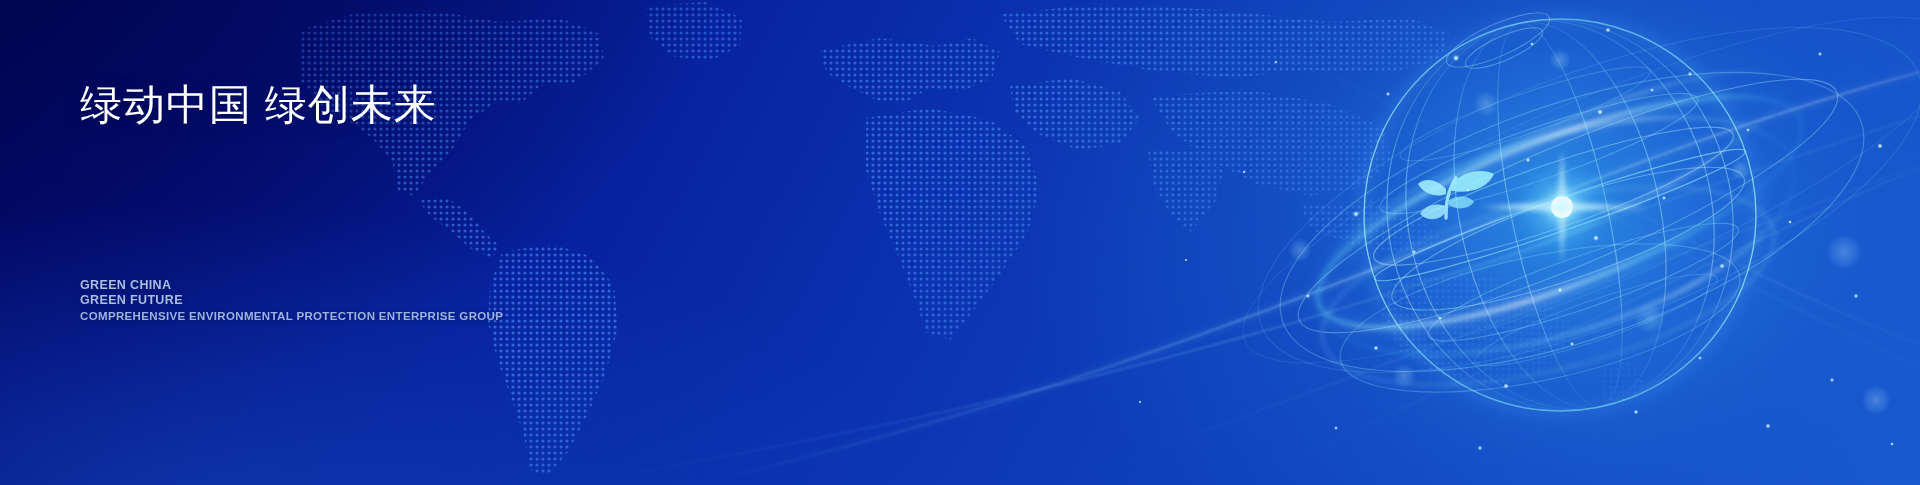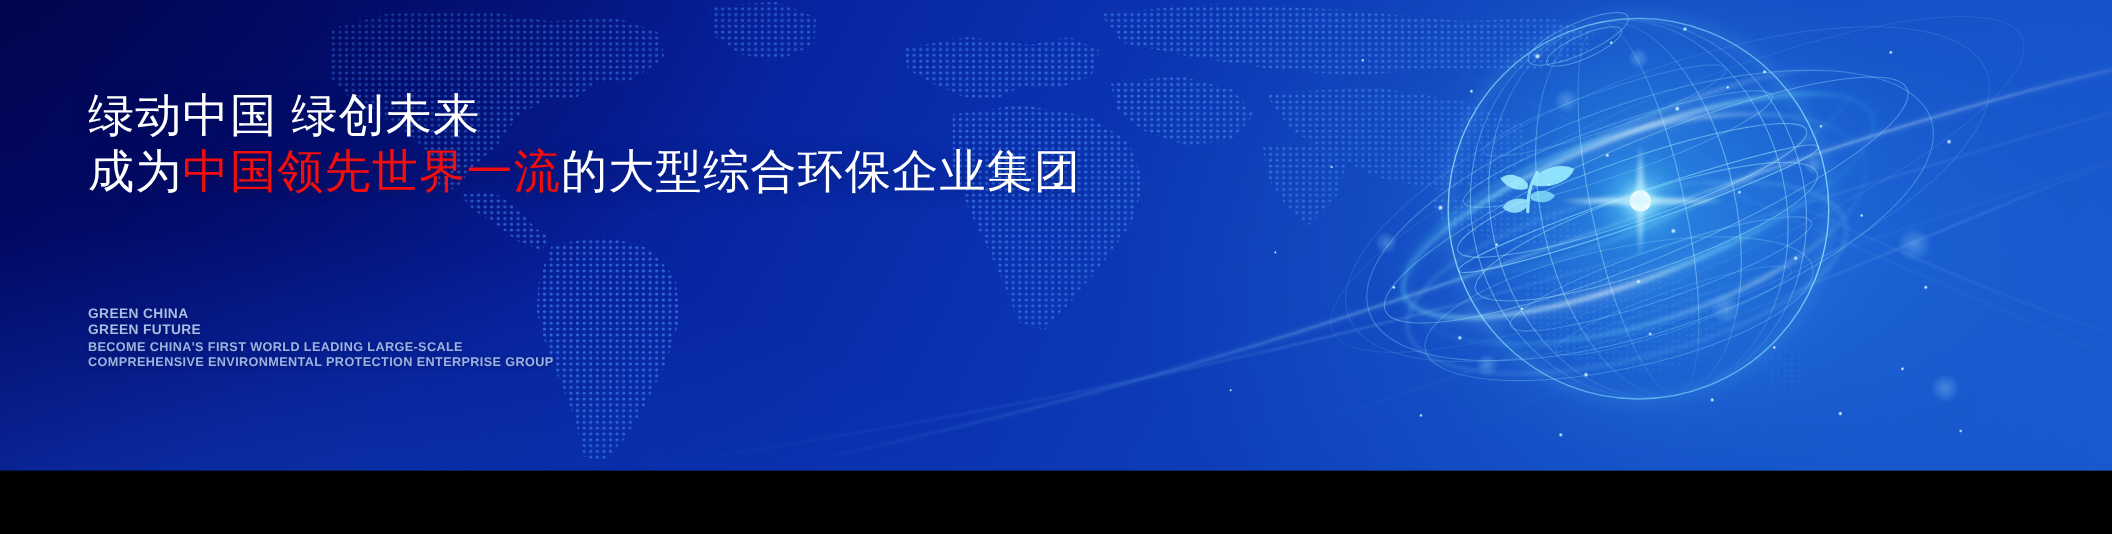--- a/index.html
+++ b/index.html
@@ -6,21 +6,21 @@
   html, body {
     margin: 0;
     padding: 0;
     background: #000;
   }
   * { box-sizing: border-box; }
 
   #banner {
     position: relative;
     width: 1920px;
-    height: 428px;
+    height: 485px;
     overflow: hidden;
     font-family: "Liberation Sans", "DejaVu Sans", sans-serif;
     
     background:
       radial-gradient(ellipse 900px 620px at 1560px 210px,
           rgba(40,130,230,0.55) 0%,
           rgba(25,100,205,0.32) 35%,
           rgba(10,60,170,0.10) 62%,
           rgba(0,0,0,0) 80%),
       linear-gradient(118deg,
@@ -419,28 +419,24 @@
         <circle cx="1740" cy="170" r="10"></circle>
           <circle cx="1300" cy="250" r="12"></circle>
       </g>
     </svg>
   </div>
 
   <div id="content">
 
     <div class="headline" id="headline-1">绿动中国  绿创未来</div>
 
-    <div class="headline" id="headline-2">
-      <span>成为</span><span class="hl-red">中国领先世界一流</span><span>的大型综合环保企业集团</span>
-    </div>
 
     <div class="subline" id="tagline-en">
       <span class="ln">GREEN CHINA</span>
       <span class="ln">GREEN FUTURE</span>
     </div>
 
     <div class="subline" id="desc-en">
-      <span class="ln">BECOME CHINA'S FIRST WORLD LEADING LARGE-SCALE</span>
       <span class="ln">COMPREHENSIVE ENVIRONMENTAL PROTECTION ENTERPRISE GROUP</span>
     </div>
 
   </div>
 </div>
 
 </body></html>

